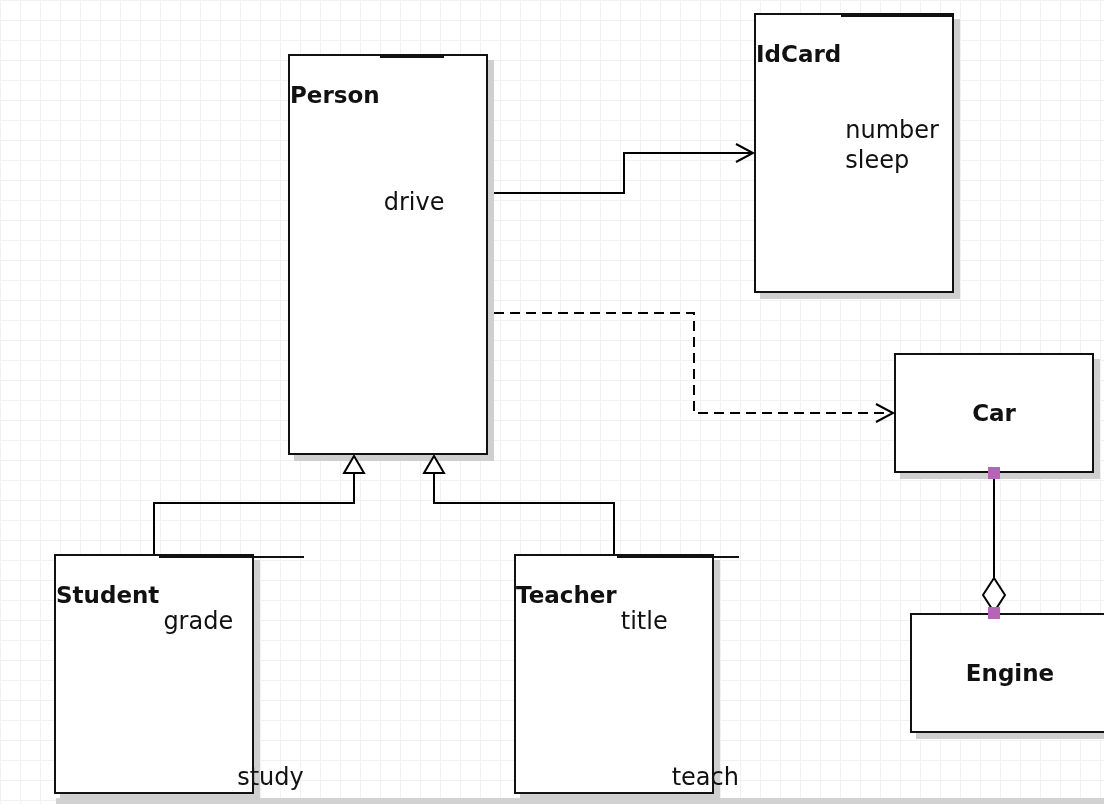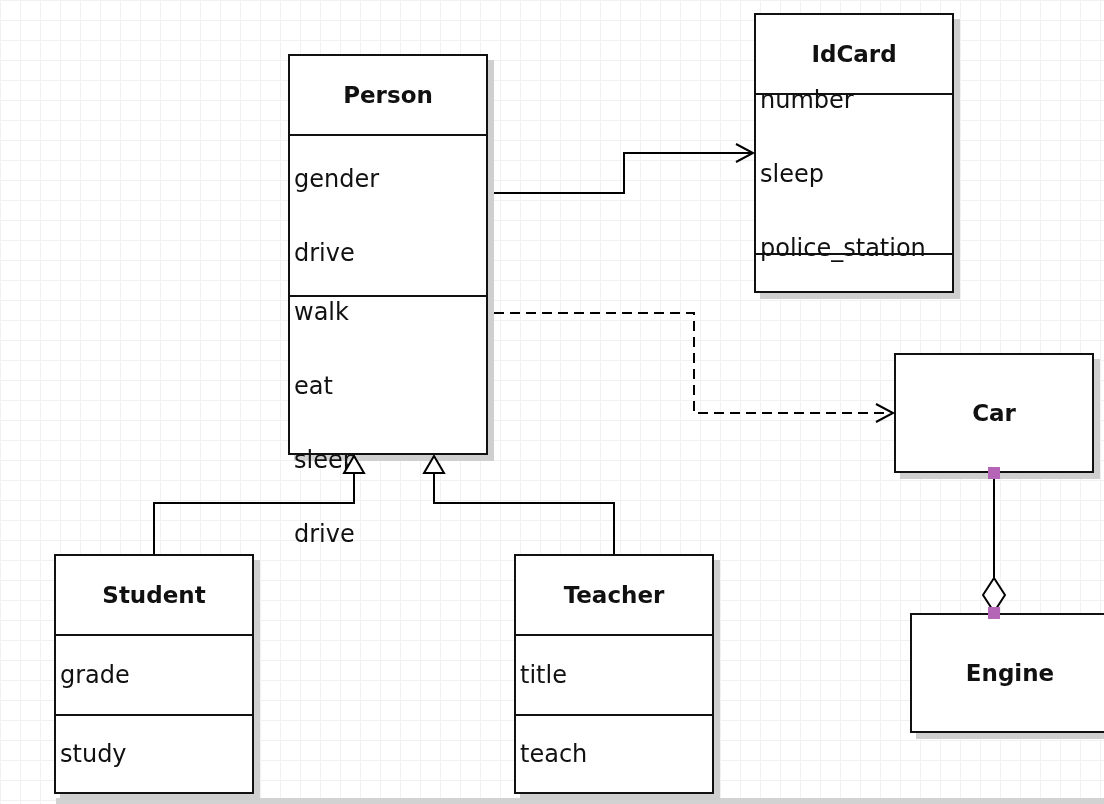--- a/index.html
+++ b/index.html
@@ -16,21 +16,21 @@
       linear-gradient(to bottom, #f1f1f4 1px, transparent 1px);
     background-size: 20px 20px;
   }
 
   .uml-class {
     position: absolute;
     background: #ffffff;
     border: 2px solid #111111;
     box-shadow: 6px 6px 0 0 #cfcfcf;
     display: flex;
-    flex-direction: column;
+    flex-direction: row;
     z-index: 2;
   }
 
   .uml-title {
     height: 78px;
     display: flex;
     align-items: center;
     justify-content: center;
     font-weight: bold;
     font-size: 23px;
@@ -41,24 +41,23 @@
   .uml-title.fill {
     height: auto;
     flex: 1 1 auto;
     border-radius: 7px;
   }
 
   .uml-section {
     border-top: 2px solid #111111;
     display: flex;
     flex-direction: column;
-    justify-content: center;
+    justify-content: flex-end;
     padding-left: 4px;
     flex: 0 0 auto;
-    gap: 44px;
   }
 
   .uml-member {
     font-size: 24px;
     line-height: 30px;
     color: #111111;
     white-space: nowrap;
   }
 
   .edge-layer {
@@ -83,37 +82,29 @@
 </head>
 <body>
 
 <div class="canvas">
 
   <div class="page-edge-shadow"></div>
 
   <div class="uml-class" style="left:288px; top:54px; width:200px; height:401px;">
     <div class="uml-title">Person</div>
     <div class="uml-section" style="height:161px;">
-      <div class="uml-member">gender</div>
-      <div class="uml-member">drive</div>
-    </div>
-    <div class="uml-section" style="flex:1 1 auto;">
-      <div class="uml-member">walk</div>
-      <div class="uml-member">eat</div>
-      <div class="uml-member">sleep</div>
       <div class="uml-member">drive</div>
     </div>
   </div>
 
   <div class="uml-class" style="left:754px; top:13px; width:200px; height:280px;">
     <div class="uml-title">IdCard</div>
     <div class="uml-section" style="height:160px;">
       <div class="uml-member">number</div>
       <div class="uml-member">sleep</div>
-      <div class="uml-member">police_station</div>
     </div>
     <div class="uml-section" style="flex:1 1 auto;"></div>
   </div>
 
   <div class="uml-class" style="left:894px; top:353px; width:200px; height:120px;">
     <div class="uml-title fill">Car</div>
   </div>
 
   <div class="uml-class" style="left:894px; top:613px; width:200px; height:120px;margin-left:16px;">
     <div class="uml-title fill">Engine</div>

